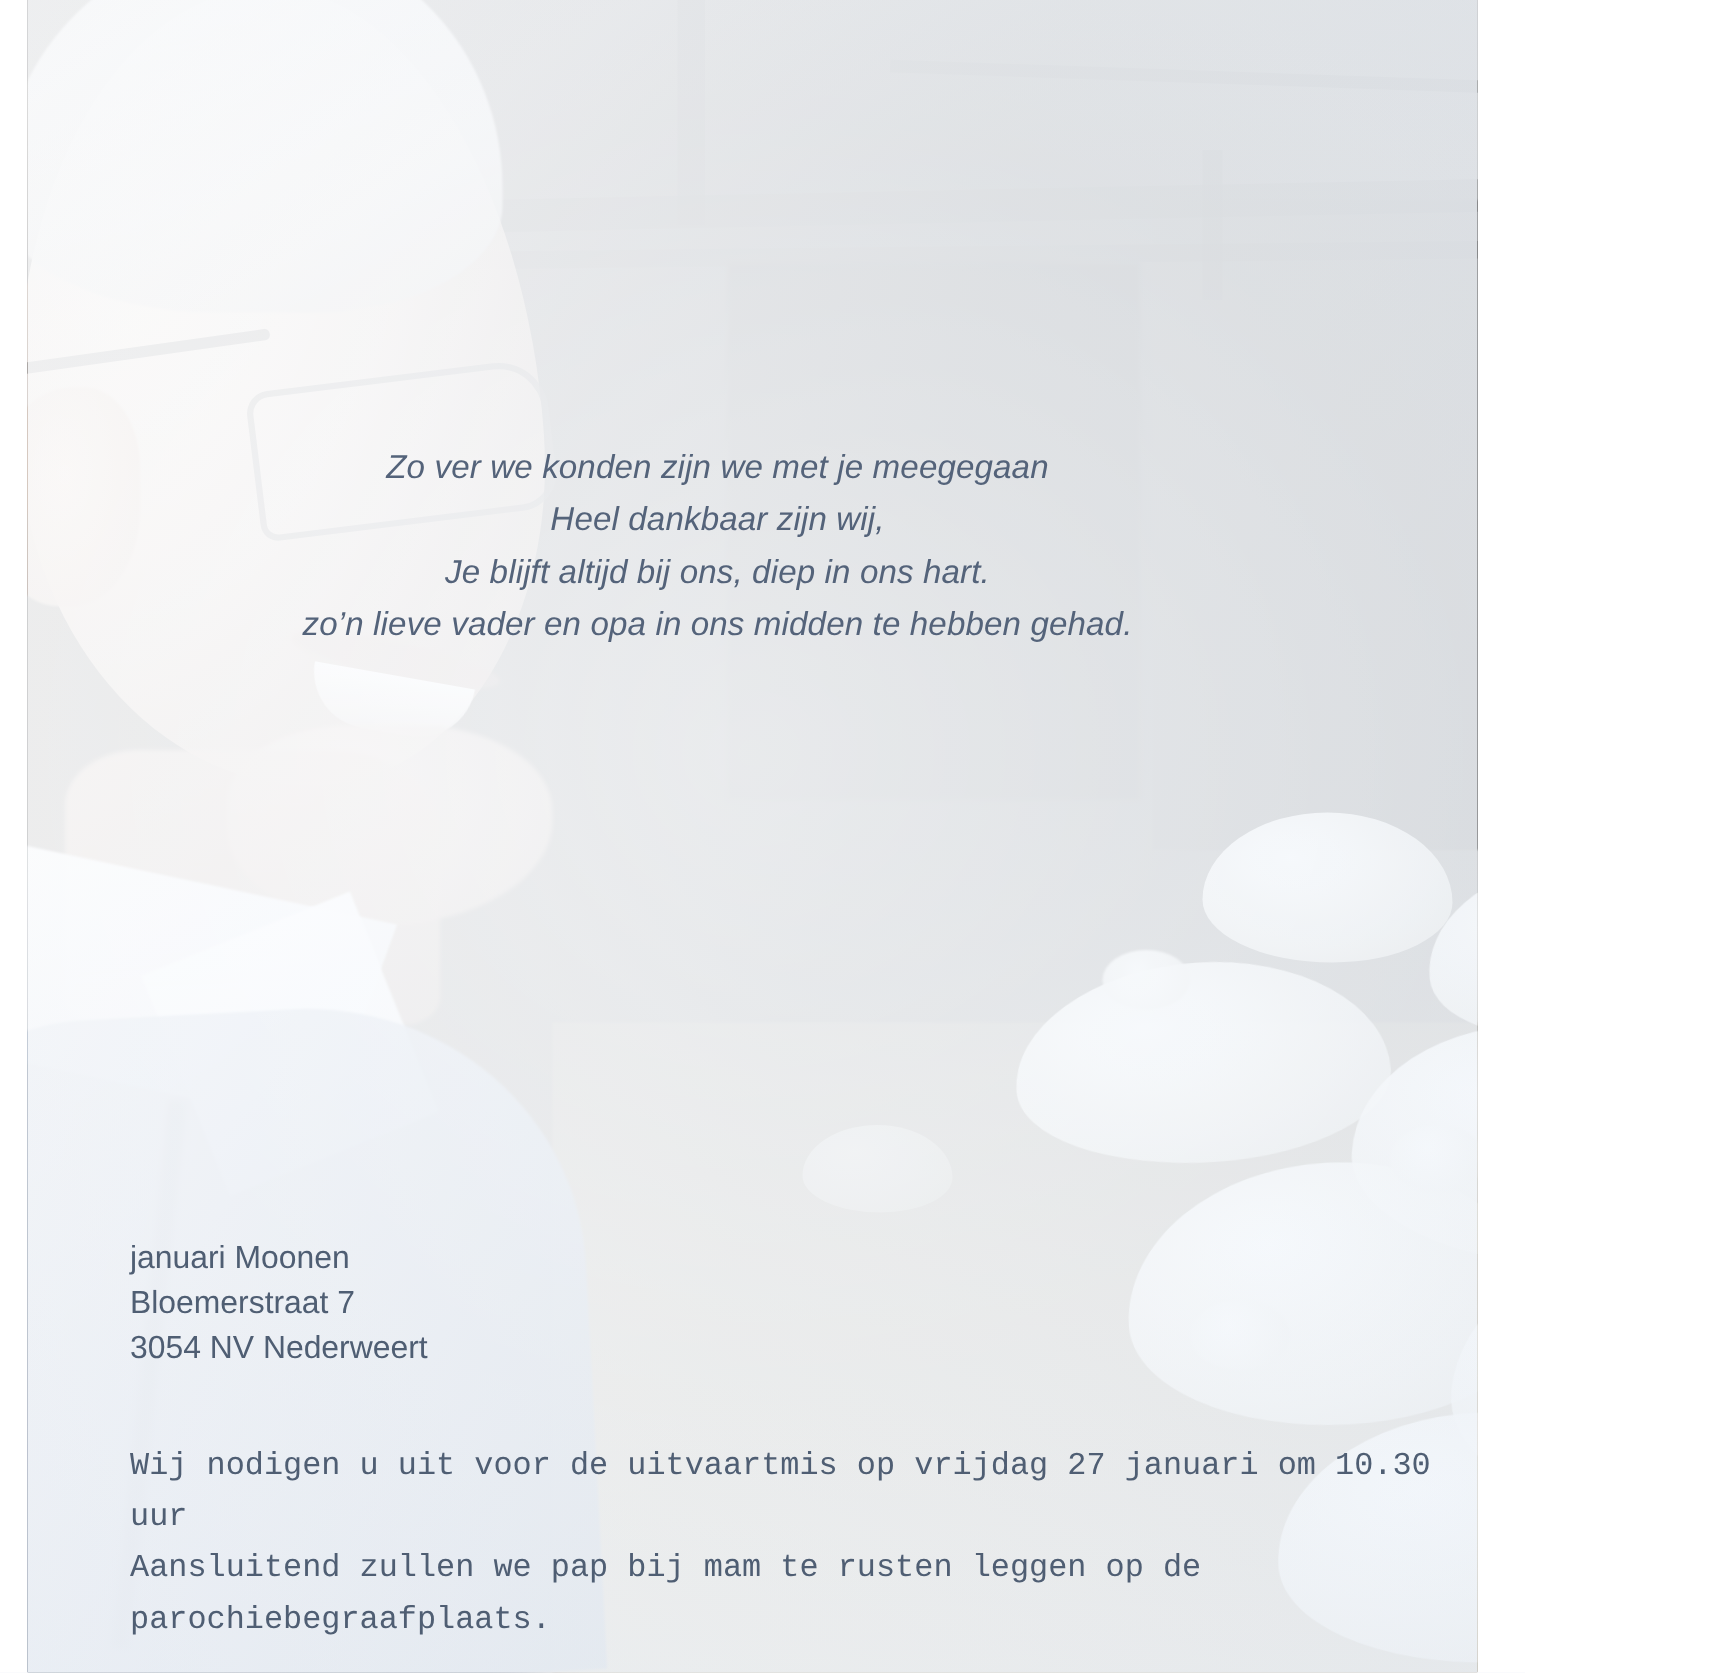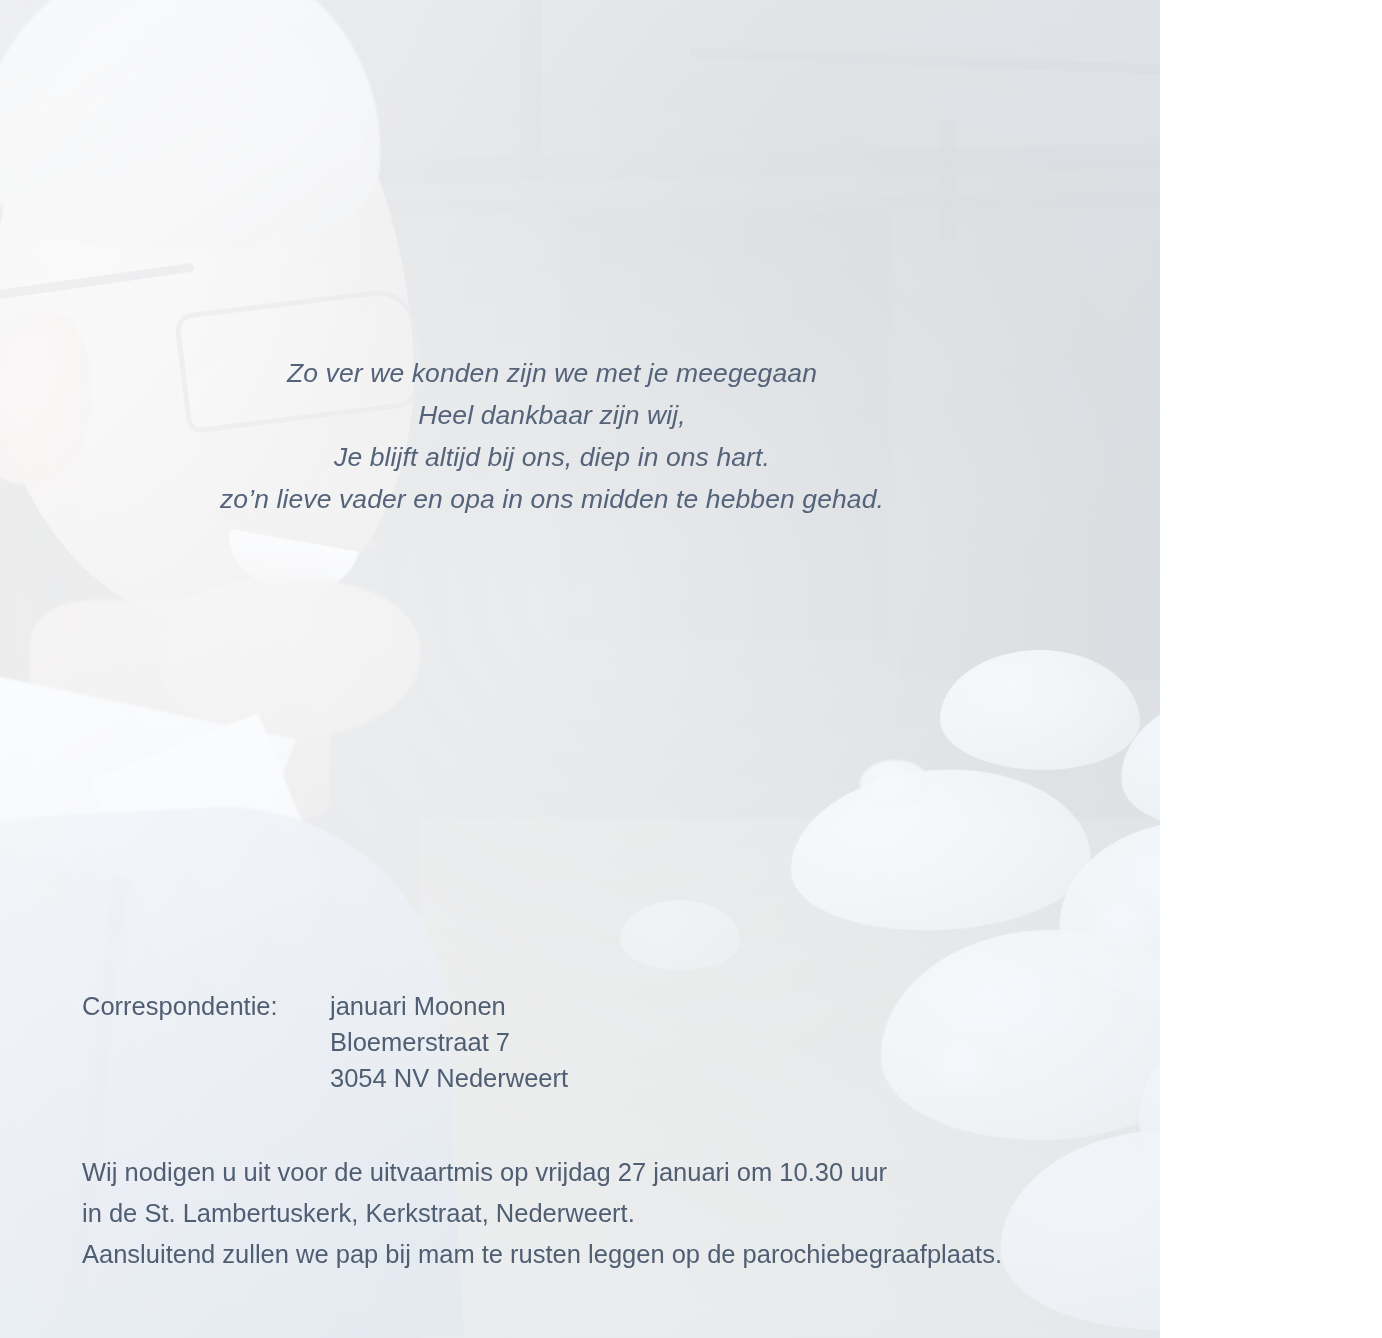--- a/index.html
+++ b/index.html
@@ -10,20 +10,21 @@
   body {
     font-family: "Liberation Sans", sans-serif;
   }
 
   .card {
     position: relative;
     width: 1160px;
     height: 1338px;
     overflow: hidden;
     background: #e9eef4;
+    margin-left: 22px;
   }
 
   
   .photo {
     position: absolute;
     inset: 0;
     overflow: hidden;
   }
 
   
@@ -258,21 +259,21 @@
   .corr-lines .line { display: block; }
 
   .invite {
     position: absolute;
     left: 82px;
     top: 1152px;
     font-size: 25.5px;
     line-height: 41px;
     color: #4f5e73;
   }
-  .invite .line { display: block; }
+  .invite .line { display: block; font-family: Liberation Mono, monospace; }
 </style>
 </head>
 <body>
 
 <div class="card">
 
   <div class="photo">
     <div class="bg-base"></div>
     <div class="doorway"></div>
     <div class="wall-right"></div>
@@ -320,29 +321,27 @@
 
     <div class="poem">
       <span class="line">Zo ver we konden zijn we met je meegegaan</span>
       <span class="line">Heel dankbaar zijn wij,</span>
       <span class="line">Je blijft altijd bij ons, diep in ons hart.</span>
       <span class="line">zo’n lieve vader en opa in ons midden te hebben gehad.</span>
     </div>
 
     <div class="correspondence">
       <div class="corr-row">
-        <span class="corr-label">Correspondentie:</span>
         <span class="corr-lines">
           <span class="line">januari Moonen</span>
           <span class="line">Bloemerstraat 7</span>
           <span class="line">3054 NV  Nederweert</span>
         </span>
       </div>
     </div>
 
     <div class="invite">
       <span class="line">Wij nodigen u uit voor de uitvaartmis op vrijdag 27 januari om 10.30 uur</span>
-      <span class="line">in de St. Lambertuskerk, Kerkstraat, Nederweert.</span>
       <span class="line">Aansluitend zullen we pap bij mam te rusten leggen op de parochiebegraafplaats.</span>
     </div>
 
   </div>
 </div>
 
 </body></html>

